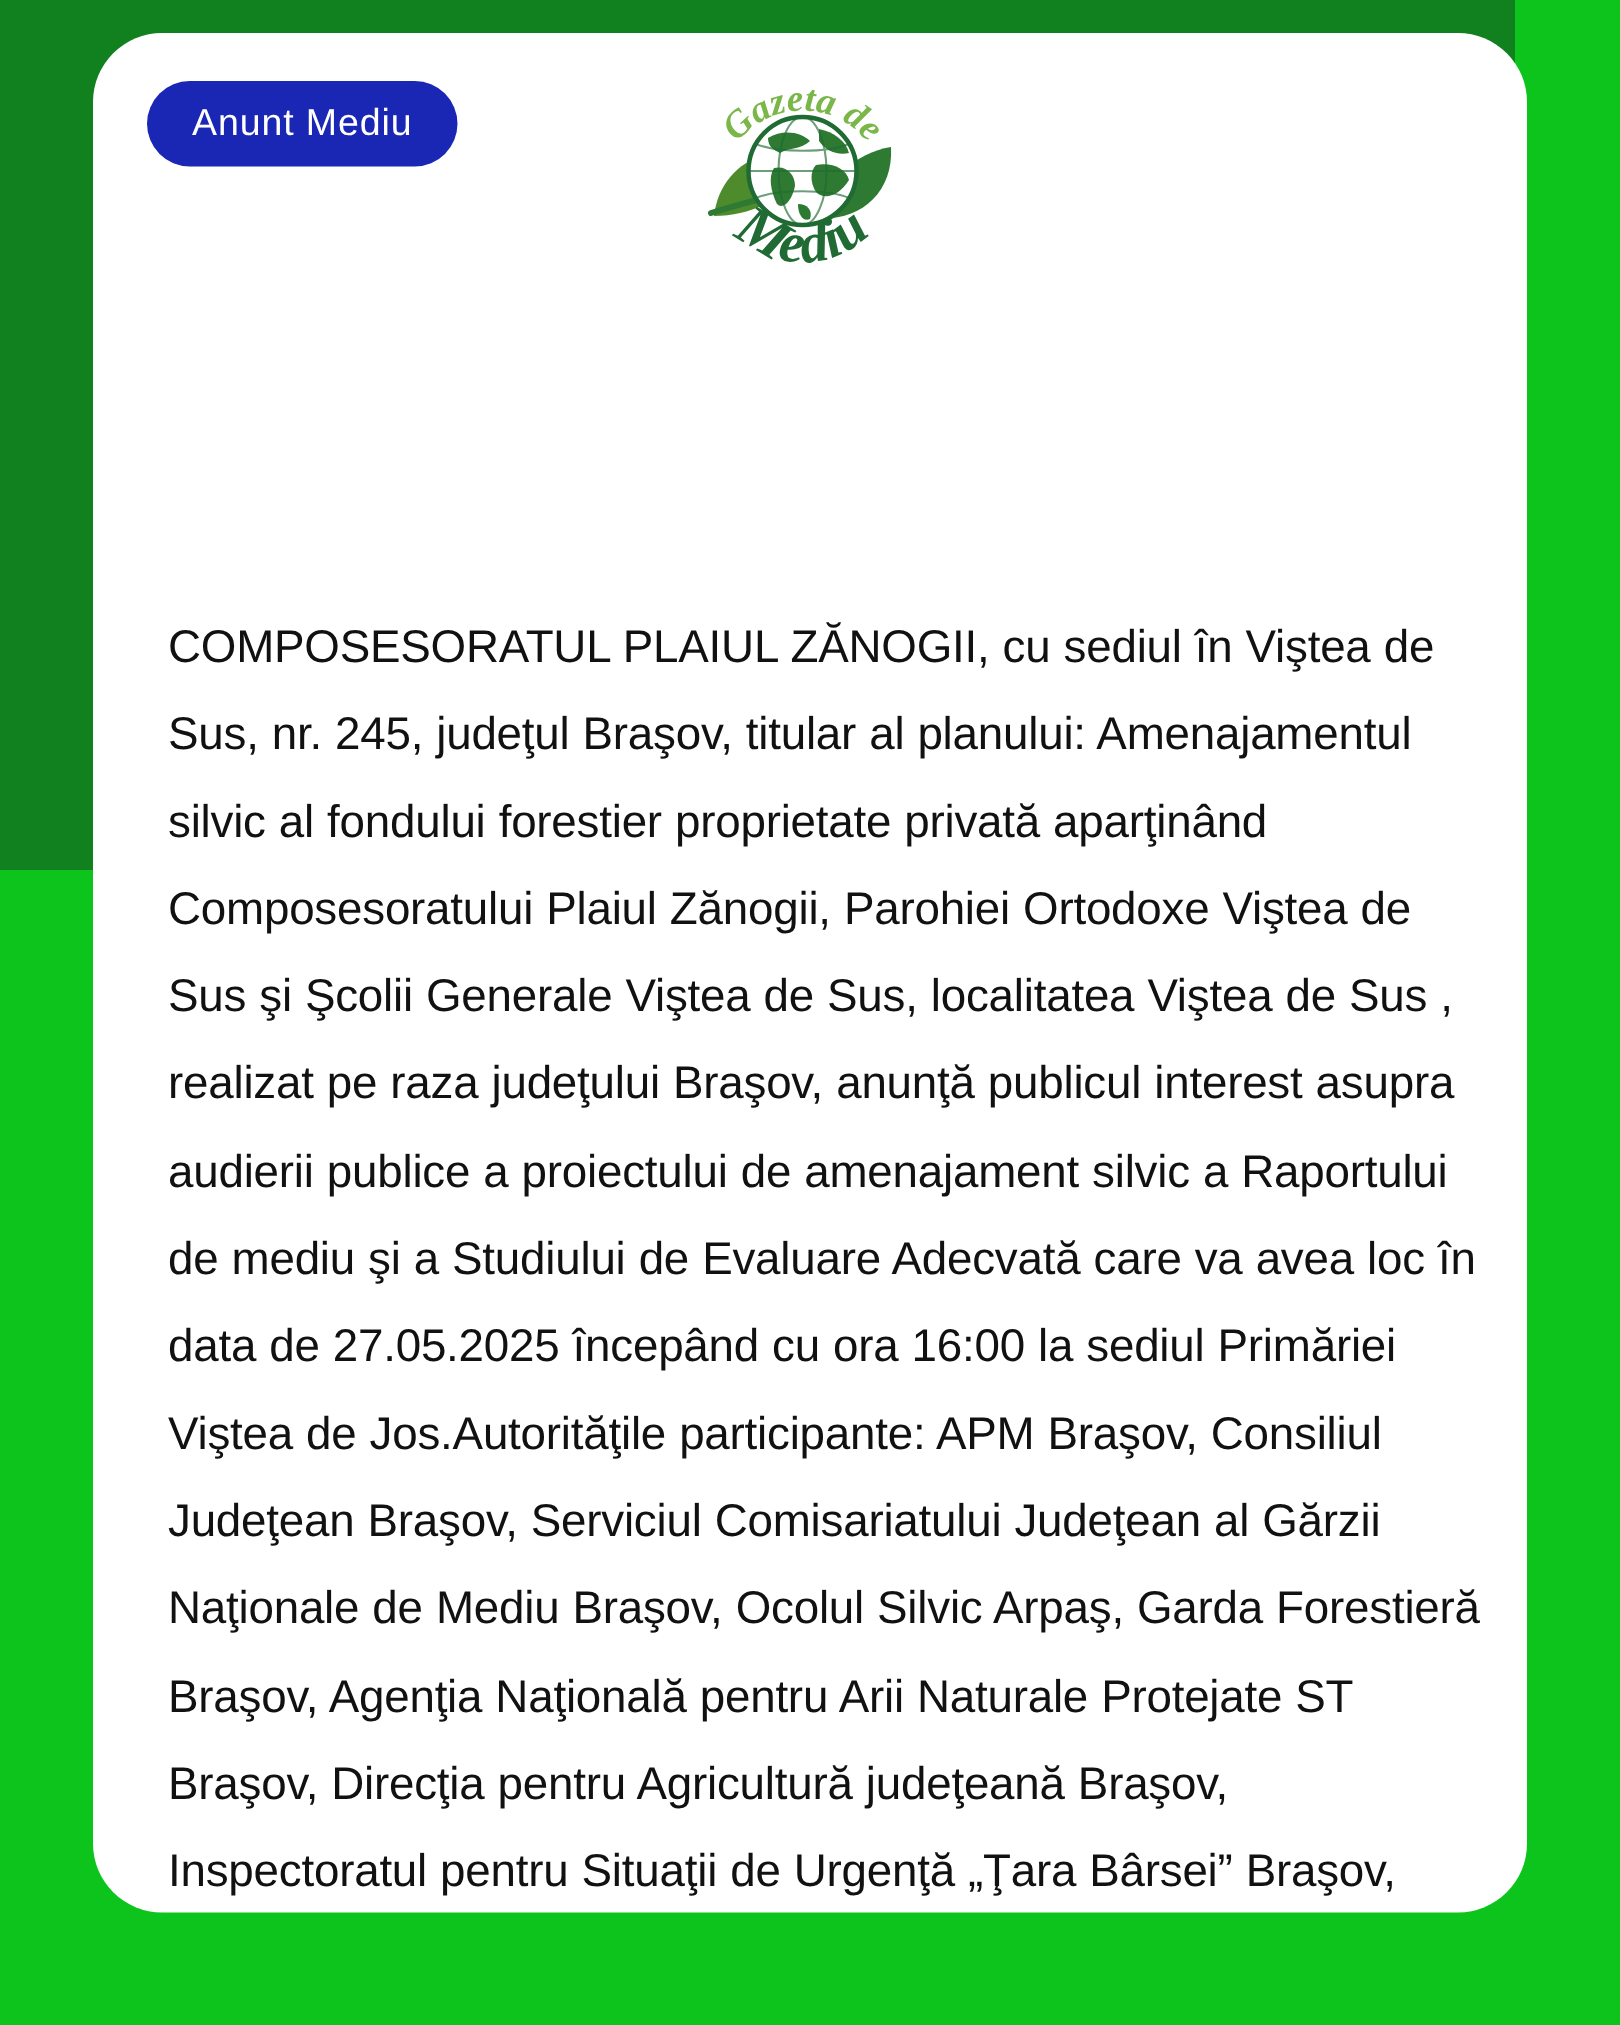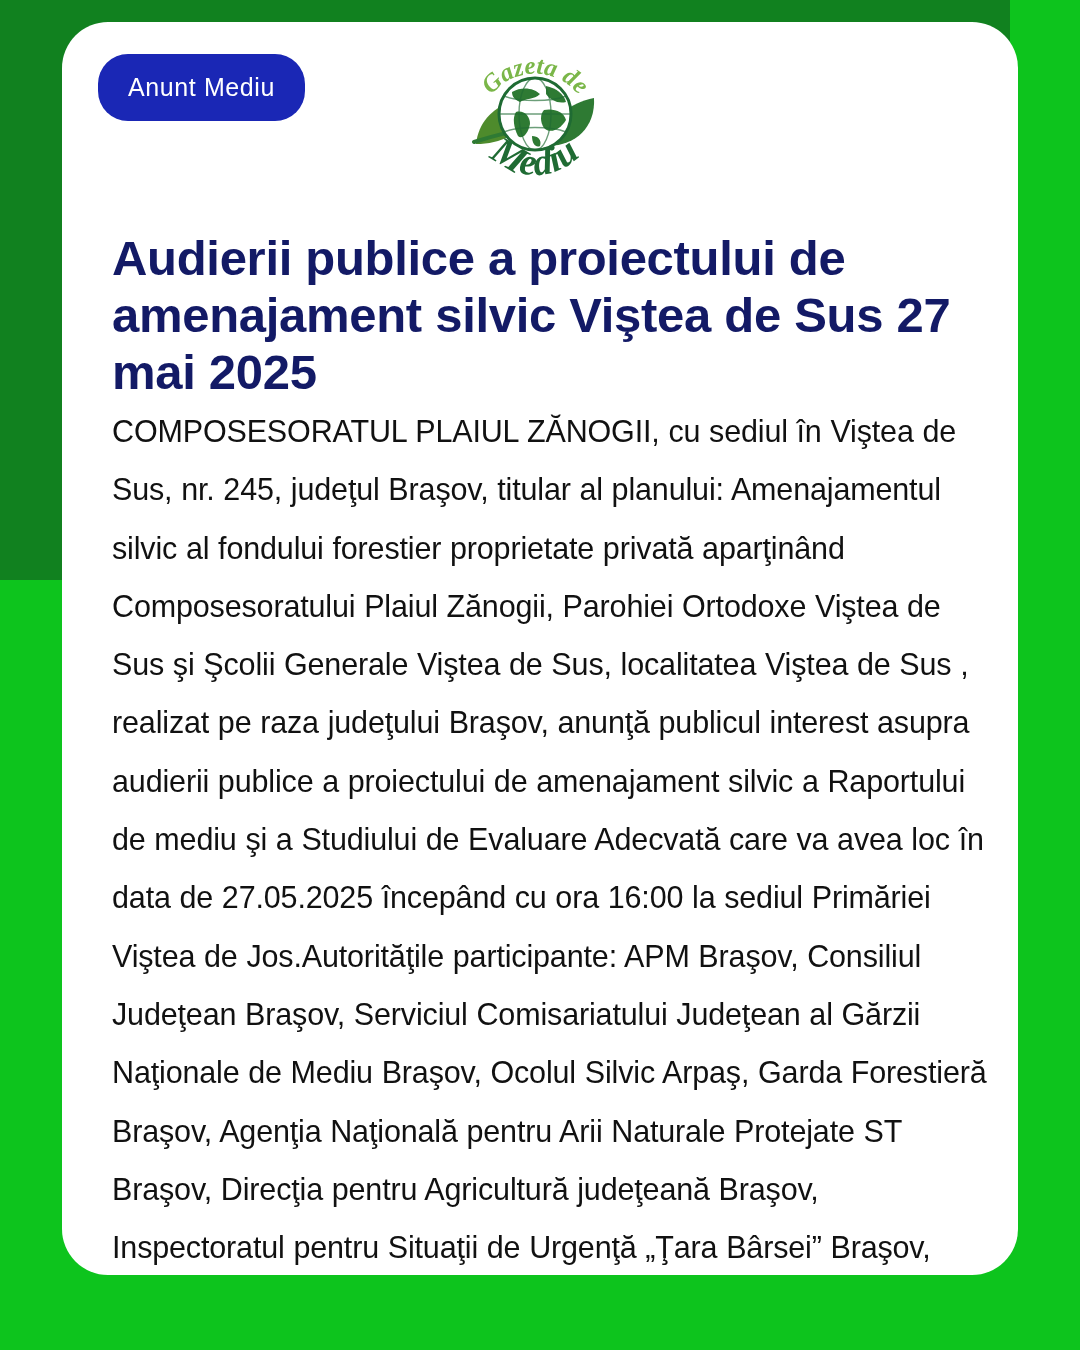--- a/index.html
+++ b/index.html
@@ -64,21 +64,21 @@
     left: 0;
     top: 0;
     width: 956px;
     height: 170px;
   }
 
   .badge {
     position: absolute;
     left: 36px;
     top: 32px;
-    height: 67px;
+    height: 57px;
     padding: 16px 30px;
     display: flex;
     align-items: center;
     justify-content: center;
     background: #1a27b5;
     color: #ffffff;
     border-radius: 30px;
     font-size: 25px;
     font-weight: 500;
     letter-spacing: 0.6px;
@@ -168,19 +168,18 @@
             <text font-family="'Liberation Serif', serif" font-size="25" font-style="italic" font-weight="700" fill="#7ab648">
               <textPath href="#arcTop" startOffset="50%" text-anchor="middle">Gazeta de</textPath>
             </text>
             <text font-family="'Liberation Serif', serif" font-size="38" font-style="italic" font-weight="700" fill="#1f6b33">
               <textPath href="#arcBot" startOffset="50%" text-anchor="middle">Mediu</textPath>
             </text>
           </svg>
         </div>
       </div>
 
-      <h1 class="title">Audierii publice a proiectului de amenajament silvic Viştea de Sus 27 mai 2025</h1>
 
       <div class="body-text">COMPOSESORATUL PLAIUL ZĂNOGII, cu sediul în Viştea de Sus, nr. 245, judeţul Braşov, titular al planului: Amenajamentul silvic al fondului forestier proprietate privată aparţinând Composesoratului Plaiul Zănogii, Parohiei Ortodoxe Viştea de Sus şi Şcolii Generale Viştea de Sus, localitatea Viştea de Sus , realizat pe raza judeţului Braşov, anunţă publicul interest asupra audierii publice a proiectului de amenajament silvic a Raportului de mediu şi a Studiului de Evaluare Adecvată care va avea loc în data de 27.05.2025 începând cu ora 16:00 la sediul Primăriei Viştea de Jos.Autorităţile participante: APM Braşov, Consiliul Judeţean Braşov, Serviciul Comisariatului Judeţean al Gărzii Naţionale de Mediu Braşov, Ocolul Silvic Arpaş, Garda Forestieră Braşov, Agenţia Naţională pentru Arii Naturale Protejate ST Braşov, Direcţia pentru Agricultură judeţeană Braşov, Inspectoratul pentru Situaţii de Urgenţă „Ţara Bârsei” Braşov, Instituţia Prefectului a judeţului Braşov, Direcţia de Sănătate Publică Braşov, Administraţia Bazinală de Apă Braşov. Dezbaterea publică este deschisă publicului interesat</div>
 
     </div>
   </div>
 </div>
 
 </body></html>

